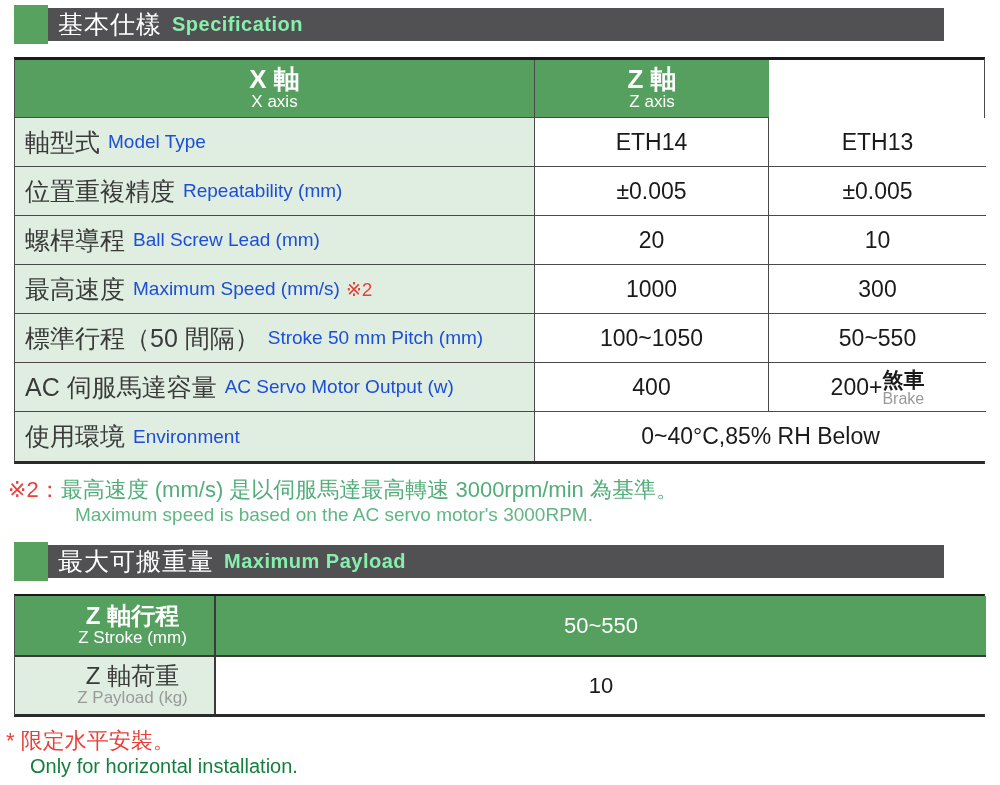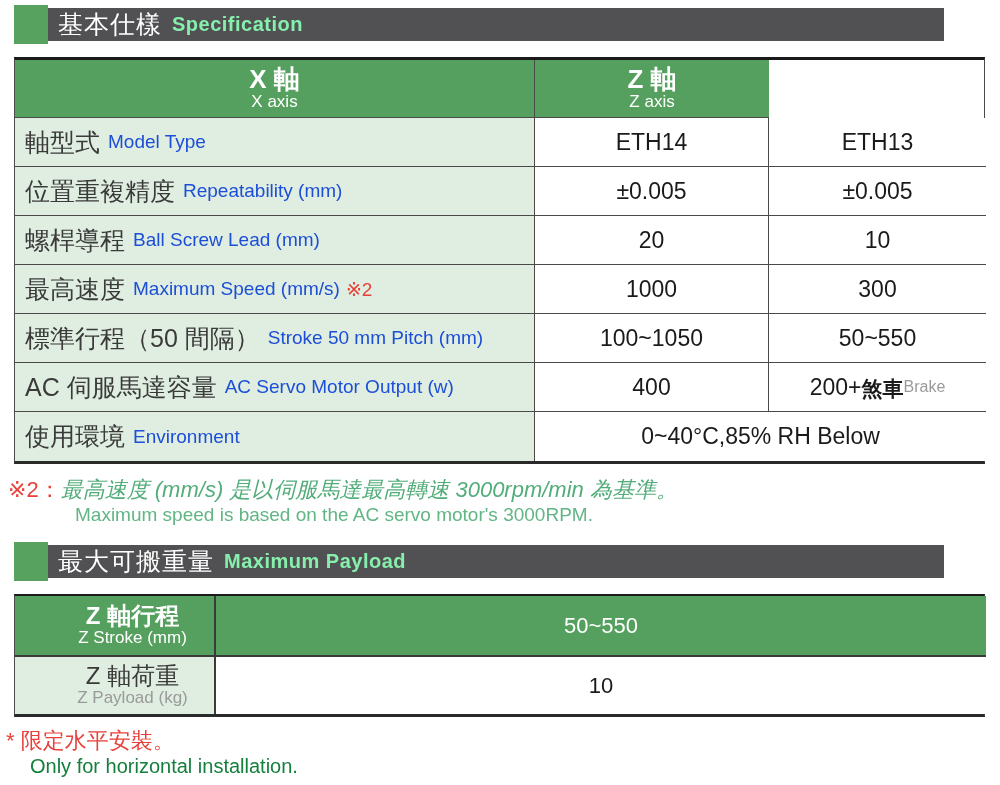--- a/index.html
+++ b/index.html
@@ -32,29 +32,29 @@
   .body-row > div { height:49px; }
   .label-cell { background:#dfeee0; display:flex; align-items:center; padding-left:10px; white-space:nowrap; }
   .label-cn { font-size:25px; color:#3a3a3a; }
   .label-en { font-size:19px; color:#1d4ed8; margin-left:8px; }
   .label-note { font-size:19px; color:#e8403a; margin-left:6px; }
   .value-cell { background:#ffffff; display:flex; align-items:center; justify-content:center;
     font-size:23px; color:#1a1a1a; }
   .span2 { grid-column:2 / 4; }
 
   .brake-wrap { display:flex; align-items:center; }
-  .brake-stack { display:flex; flex-direction:row; line-height:1; margin-top:2px;justify-content:flex-end; }
+  .brake-stack { display:flex; flex-direction:column; line-height:1; margin-top:2px;justify-content:flex-end; }
   .brake-cn { font-size:21px; color:#1a1a1a; font-weight:bold; }
   .brake-en { font-size:16px; color:#9a9a9a; margin-top:1px; }
 
   
   .note2 { margin:13px 0 0 8px; }
   .note2-line1 { font-size:22px; line-height:26px; }
   .note2-marker { color:#e8403a; }
-  .note2-cn { color:#53ad7a;font-style:italic; }
+  .note2-cn { color:#53ad7a; }
   .note2-line2 { font-size:19px; line-height:24px; color:#62b585; margin-left:67px; }
 
   .note-star { margin:10px 0 0 6px; }
   .note-star-line1 { font-size:22px; line-height:27px; color:#e8403a; }
   .note-star-line2 { font-size:20px; line-height:25px; color:#15803d; margin-left:24px; }
 
   .gap-title2 { margin-top:15px; }
 
   
   .payload-table { margin:13px 0 0 14px; width:971px;

